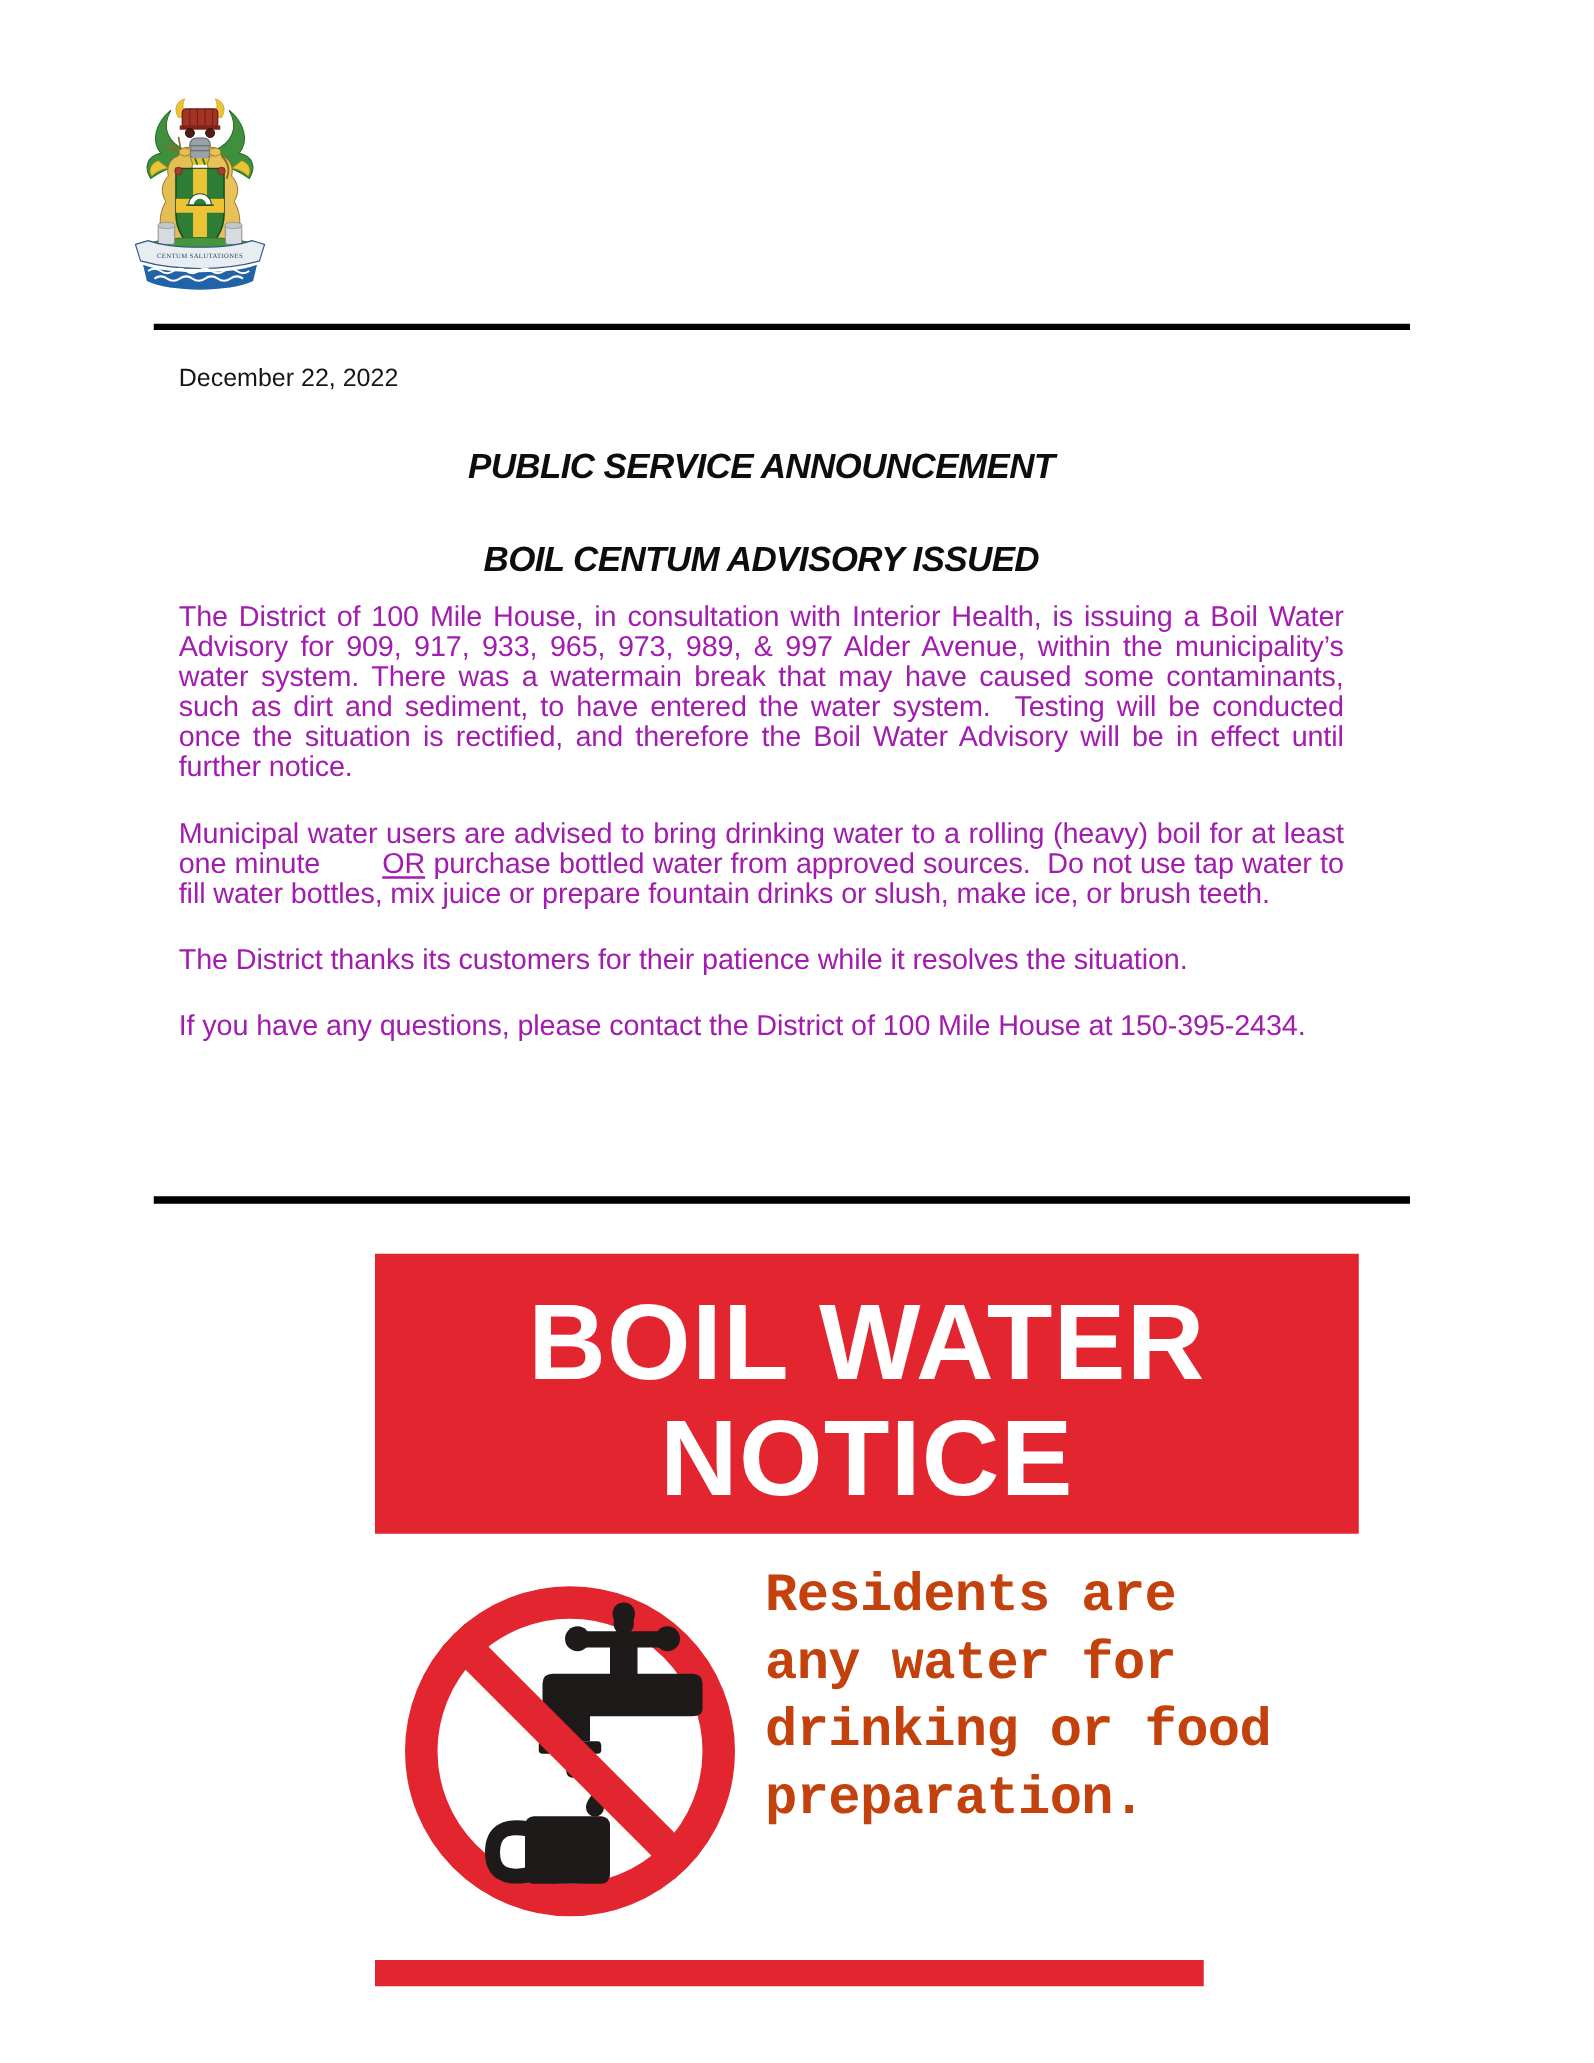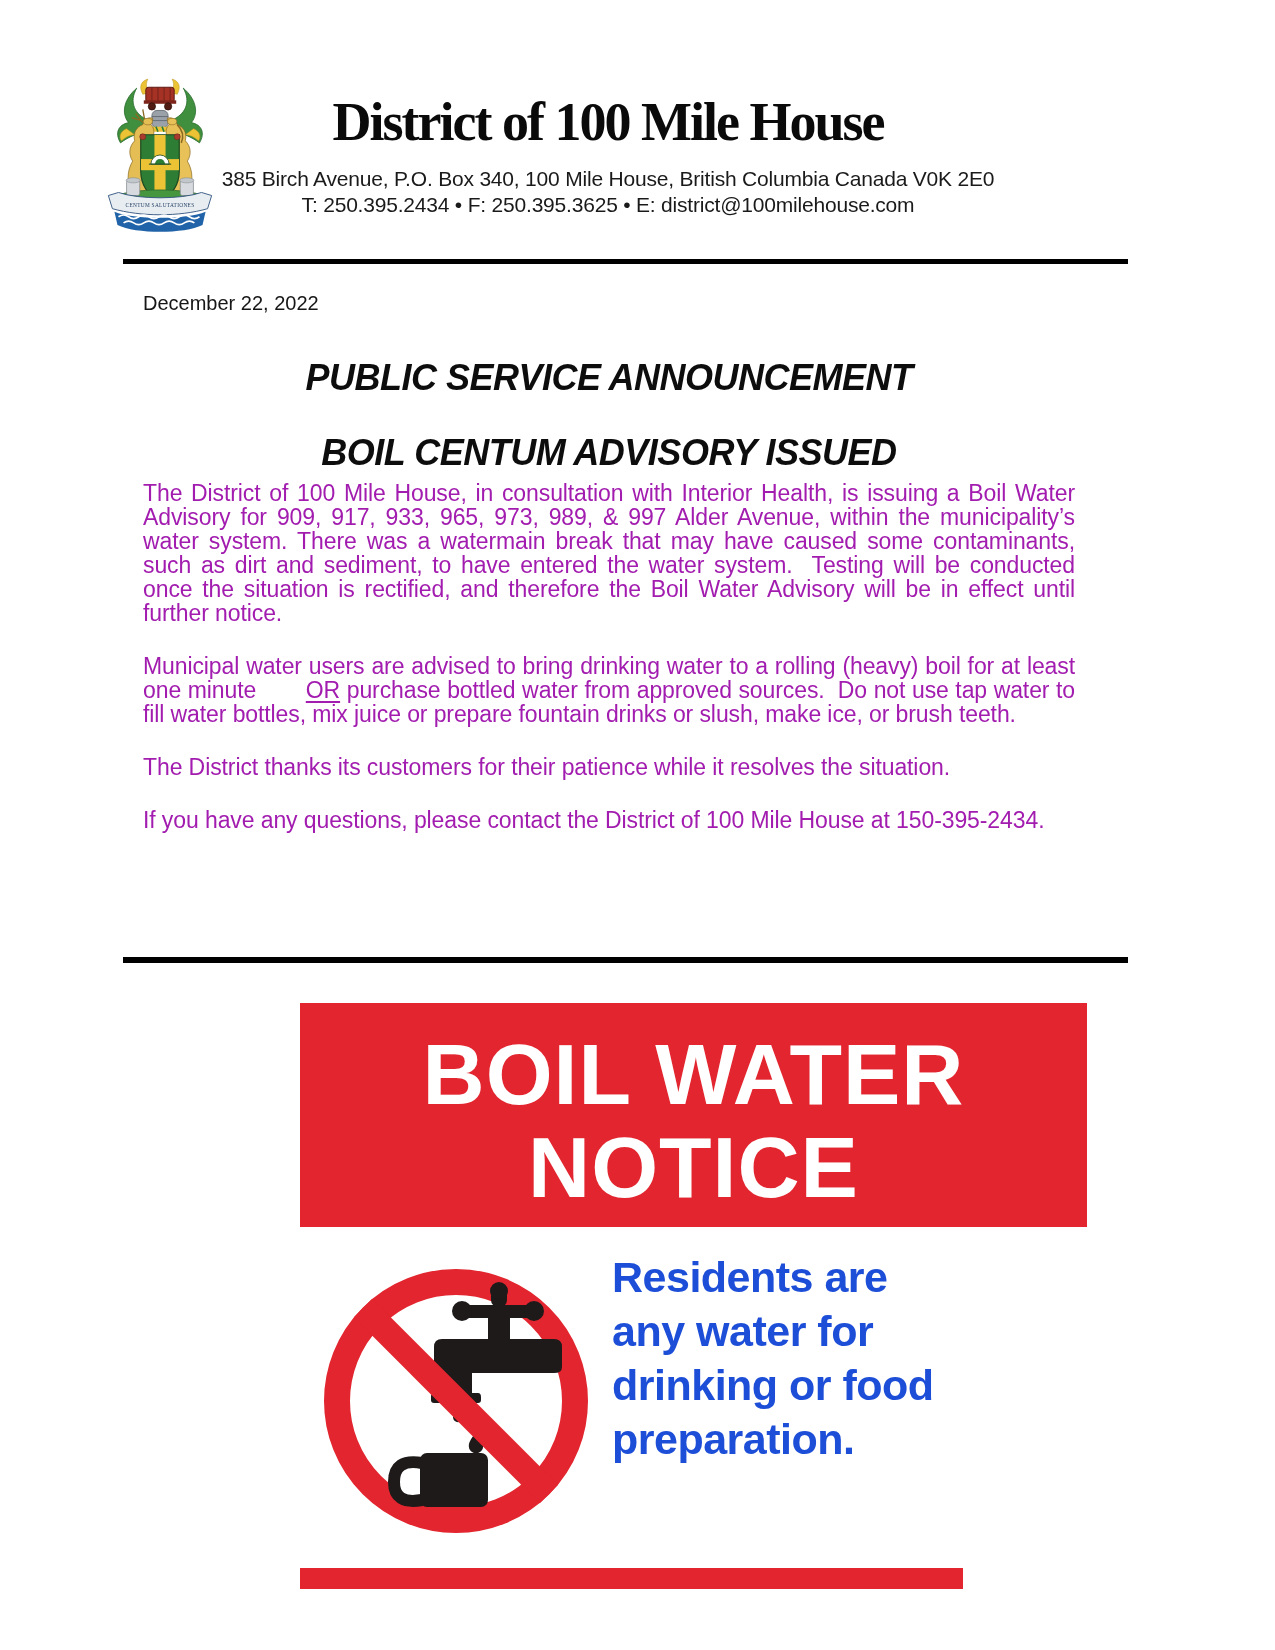--- a/index.html
+++ b/index.html
@@ -16,21 +16,21 @@
   }
   .addr-line{font-size:21px;line-height:26px;letter-spacing:-0.2px;color:#1a1a1a;}
   .addr-first{margin-top:14px;}
   .rule{position:absolute;left:123px;width:1005px;background:#000;}
   .rule-1{top:259px;height:5px;}
   .rule-2{top:957px;height:6px;}
   
   .date-line{position:absolute;left:143px;top:292px;font-size:20px;color:#161616;}
   .center-head{
     position:absolute;left:143px;width:932px;text-align:center;
-    font-size:36px;font-weight:bold;font-style:italic;letter-spacing:-0.5px;color:#0d0d0d;
+    font-size:28px;font-weight:bold;font-style:italic;letter-spacing:-0.5px;color:#0d0d0d;
   }
   .head-1{top:357px;}
   .head-2{top:432px;}
   .letter-body{
     position:absolute;left:143px;top:481px;width:932px;
     font-size:23px;line-height:24px;letter-spacing:-0.1px;text-align:justify;color:#a21caf;
   }
   .letter-body p{margin:0 0 29px 0;}
   .u{text-decoration:underline;text-underline-offset:3px;margin-left:43px;}
   
@@ -120,25 +120,20 @@
       <path d="M10,120 L20,117 C40,124 82,124 102,117 L112,120 L108,133 C80,141 42,141 14,133 Z" fill="#e8edf2" stroke="#31557f" stroke-width="0.9"></path>
       <text x="61" y="131" text-anchor="middle" font-size="5.3" letter-spacing="0.3" fill="#1d3a5e" font-family="Liberation Serif, serif">CENTUM SALUTATIONES</text>
     </g>
     <g>
       <path d="M16,136 C35,144 87,144 106,136 L103,149 C85,158 37,158 19,149 Z" fill="#2063a8"></path>
       <path d="M20,141 q5,-3.5 10,0 t10,0 t10,0 t10,0 t10,0 t10,0 t10,0 t10,0" stroke="#ffffff" stroke-width="1.6" fill="none"></path>
       <path d="M25,147 q5,-3.5 10,0 t10,0 t10,0 t10,0 t10,0 t10,0 t10,0" stroke="#ffffff" stroke-width="1.6" fill="none"></path>
     </g>
   </svg>
 
-  <div class="header-block">
-    <div class="org-title">District of 100 Mile House</div>
-    <div class="addr-line addr-first">385 Birch Avenue, P.O. Box 340, 100 Mile House, British Columbia Canada V0K 2E0</div>
-    <div class="addr-line">T: 250.395.2434 • F: 250.395.3625 • E: district@100milehouse.com</div>
-  </div>
 
   <div class="rule rule-1"></div>
 
   <div class="date-line">December 22, 2022</div>
   <div class="center-head head-1">PUBLIC SERVICE ANNOUNCEMENT</div>
   <div class="center-head head-2">BOIL CENTUM ADVISORY ISSUED</div>
 
   <div class="letter-body">
       <p><span>The District of 100 Mile House, in consultation with Interior Health, is issuing a Boil Water Advisory for 909, 917, 933, 965, 973, 989, &amp; 997 Alder Avenue, within the municipality’s water system. There was a watermain break that may have caused some contaminants, such as dirt and sediment, to have entered the water system.&nbsp; Testing will be conducted once the situation is rectified, and therefore the Boil Water Advisory will be in effect until further notice.</span></p>
       <p><span>Municipal water users are advised to bring drinking water to a rolling (heavy) boil for at least one minute </span><span class="u">OR</span><span> purchase bottled water from approved sources.&nbsp; Do not use tap water to fill water bottles, mix juice or prepare fountain drinks or slush, make ice, or brush teeth.</span></p>
@@ -175,21 +170,21 @@
     </g>
 
     <g>
       <path d="M102,200 q-28,-5 -28,19 q0,23 28,18" fill="none" stroke="#1e1a1a" stroke-width="12"></path>
       <rect x="100" y="190" width="68" height="54" rx="7" fill="#1e1a1a"></rect>
     </g>
 
     <line x1="43" y1="45" x2="229" y2="231" stroke="var(--sign-red,#e2252e)" stroke-width="26"></line>
   </svg>
 
-  <div class="sign-message" style="color: #1d4ed8;">
+  <div class="sign-message" style="color: #c2410c; font-family: Liberation Mono, monospace;">
       <div>Residents are</div>
       <div>any water for</div>
       <div>drinking or food</div>
       <div>preparation.</div>
     </div>
 
   <div class="sign-stripe"></div>
 
 </div>
 

